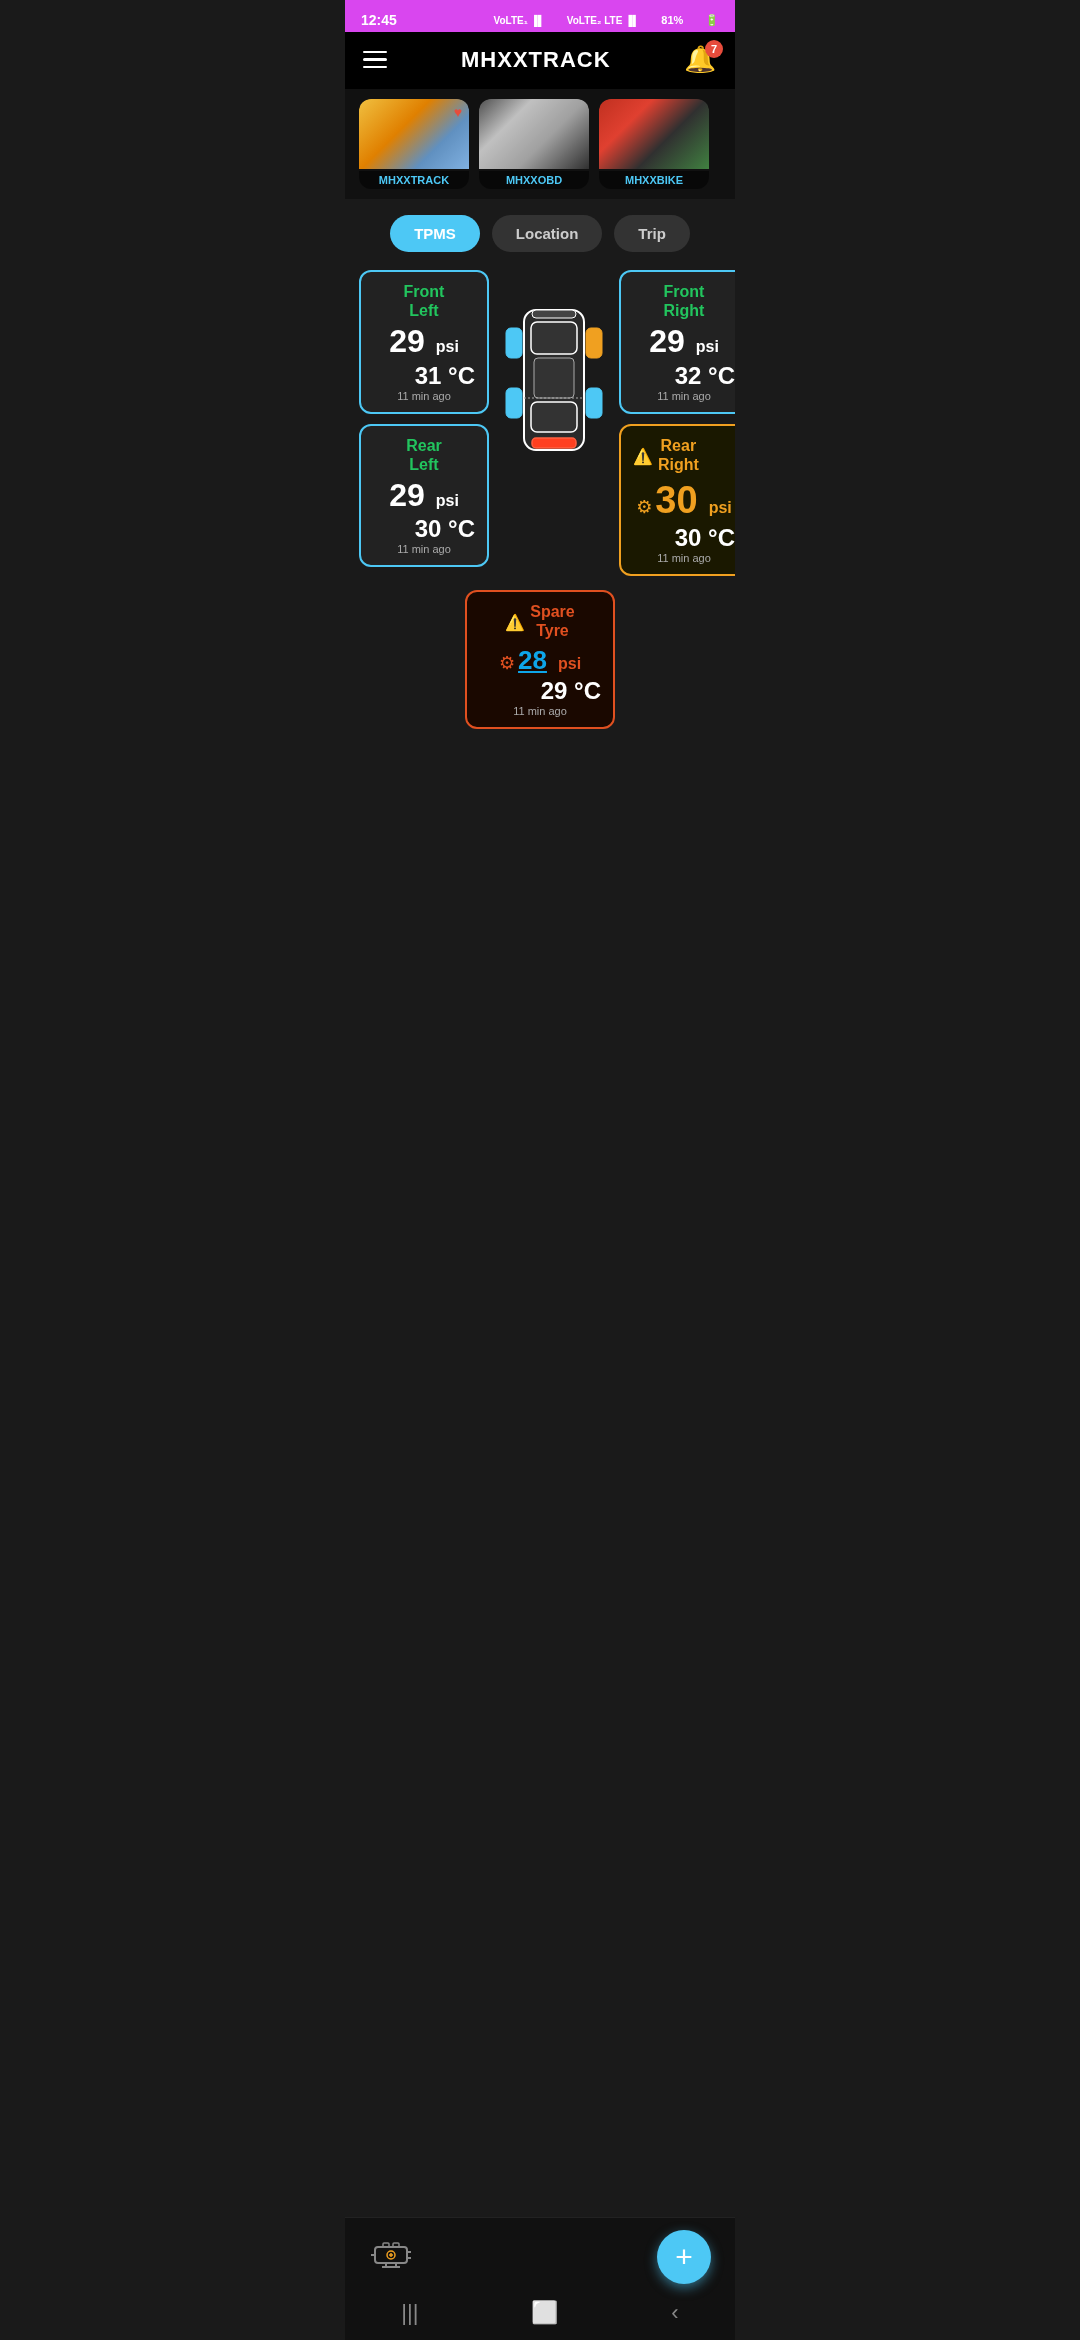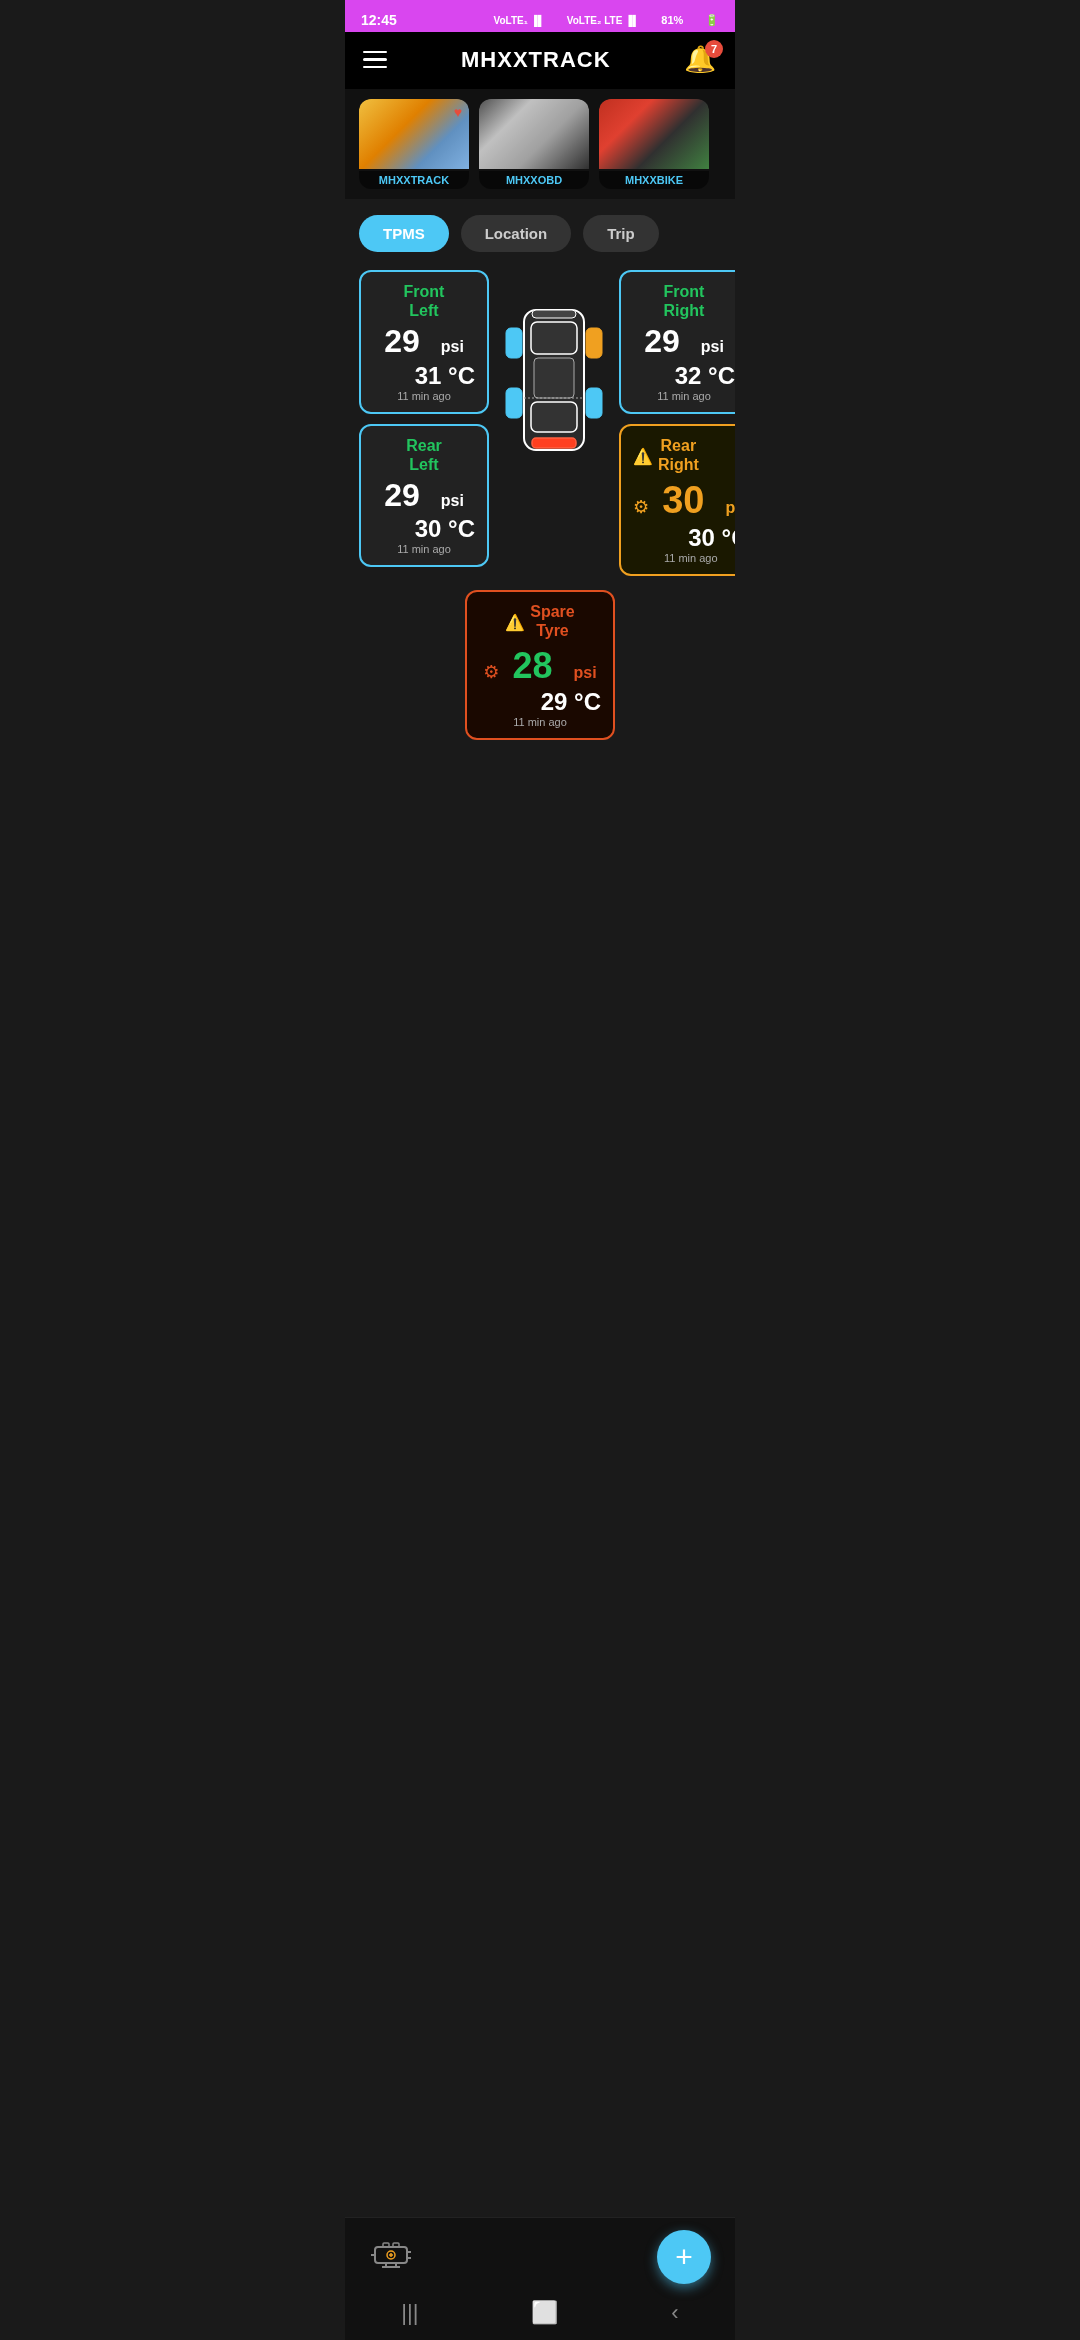--- a/index.html
+++ b/index.html
@@ -131,21 +131,21 @@
     }
     .car-bike {
       background: linear-gradient(135deg, #c03020 0%, #e04030 30%, #303030 60%, #408040 100%);
     }
 
     
     .tabs-section {
       padding: 16px 14px 8px;
       background: #1a1a1a;
       display: flex;
-      justify-content: flex-start;
+      justify-content: center;
       gap: 12px;
     }
     .tab-btn {
       padding: 10px 24px;
       border-radius: 25px;
       border: none;
       cursor: pointer;
       font-size: 15px;
       font-weight: 600;
     }
@@ -249,21 +249,21 @@
     }
     .warning-icon {
       font-size: 16px;
     }
     .tire-icon {
       font-size: 18px;
     }
     .pressure-row {
       display: flex;
       align-items: baseline;
-      gap: 13px;
+      gap: 3px;
       justify-content: center;
       margin-top: 2px;
     }
 
     
     .spare-row {
       display: flex;
       justify-content: center;
       margin-top: 4px;
     }
@@ -410,21 +410,21 @@
   </div>
 
   <div class="spare-row">
     <div class="tire-card warning-red" style="min-width:150px; margin-top:10px;">
       <div class="warning-row" style="justify-content:center;">
         <span class="warning-icon" style="color:#e05020;">⚠️</span>
         <span class="tire-name red">Spare<br>Tyre</span>
       </div>
       <div class="pressure-row">
         <span class="tire-icon" style="color:#e05020;">⚙</span>
-        <span class="tire-pressure red" style="font-size:36px; color:#22c55e;">28</span>
+        <span class="tire-pressure red" style="font-size:26px; color:#0ea5e9;text-decoration:underline;">28</span>
         <span class="tire-pressure-unit red" style="color:#e05020;">psi</span>
       </div>
       <div class="tire-temp">29 °C</div>
       <div class="tire-time">11 min ago</div>
     </div>
   </div>
 </div>
 
 <div style="position:fixed; bottom:0; left:50%; transform:translateX(-50%); width:390px; background:#111; border-top:1px solid #222;">
   <div style="display:flex; justify-content:space-between; align-items:center; padding:12px 24px 8px;">

